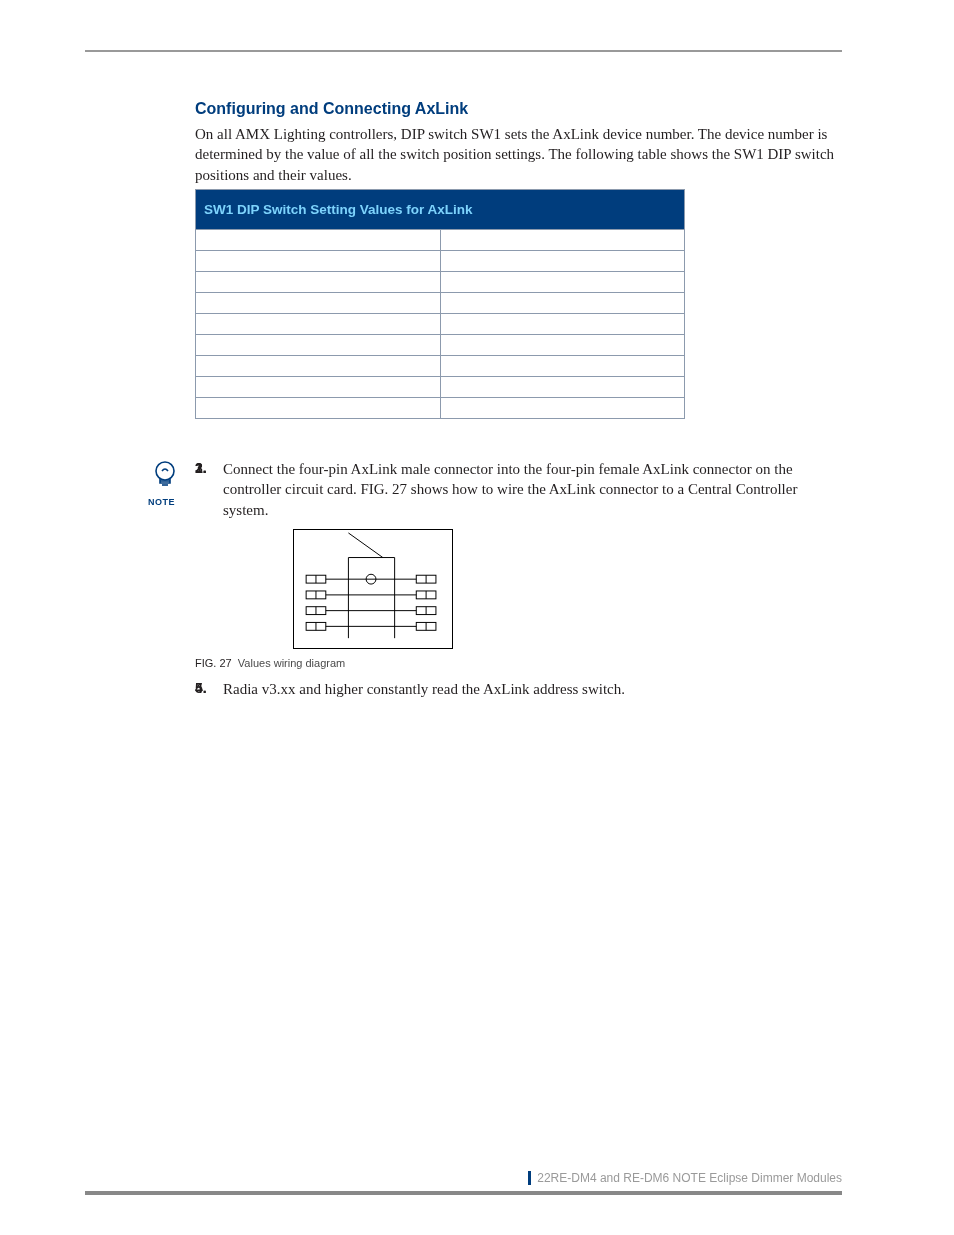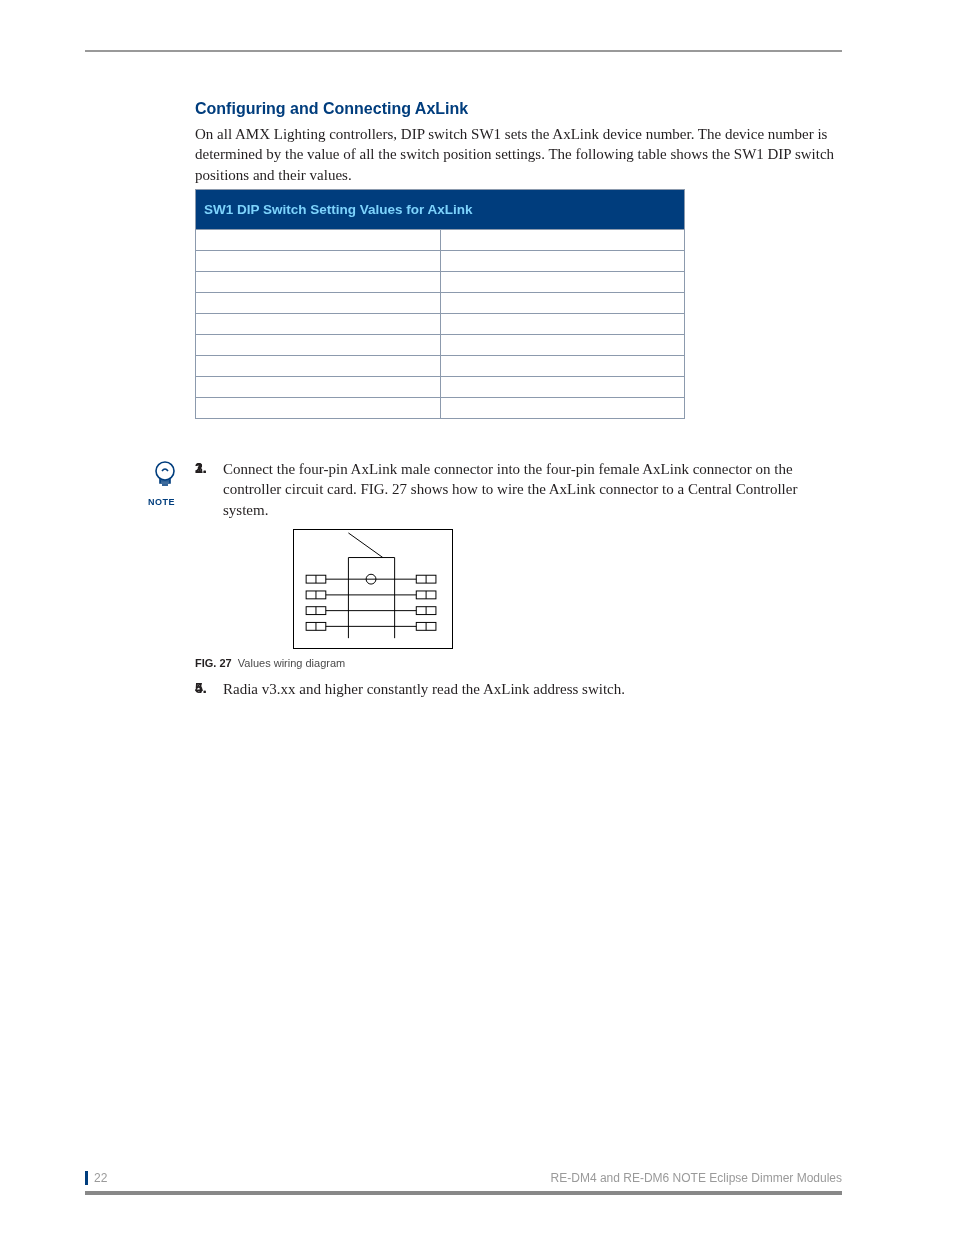--- a/index.html
+++ b/index.html
@@ -111,32 +111,32 @@
     position: relative;
     overflow: hidden;
   }
   .fig-svg { width: 100%; height: 100%; }
   .fig-caption {
     font-family: Helvetica, Arial, sans-serif;
     font-size: 11px;
     color: #4a4a4a;
     margin: 2px 0 10px 0;
   }
-  .fig-caption b { color: #231f20; font-weight: bold; text-align: center; }
+  .fig-caption b { color: #231f20; font-weight: normal; text-align: center; }
   .footer {
     position: absolute;
     left: 85px;
     bottom: 40px;
     width: 757px;
     border-bottom: 4px solid #888;
     padding-bottom: 6px;
   }
   .footer-inner {
     display: flex;
-    justify-content: space-between;
+    justify-content: flex-end;
     font-family: Helvetica, Arial, sans-serif;
     font-size: 12px;
     color: #9a9a9a;
   }
   .footer-left {
     border-left: 3px solid #003d7d;
     padding-left: 6px;
     line-height: 14px;
     height: 14px;
   }

